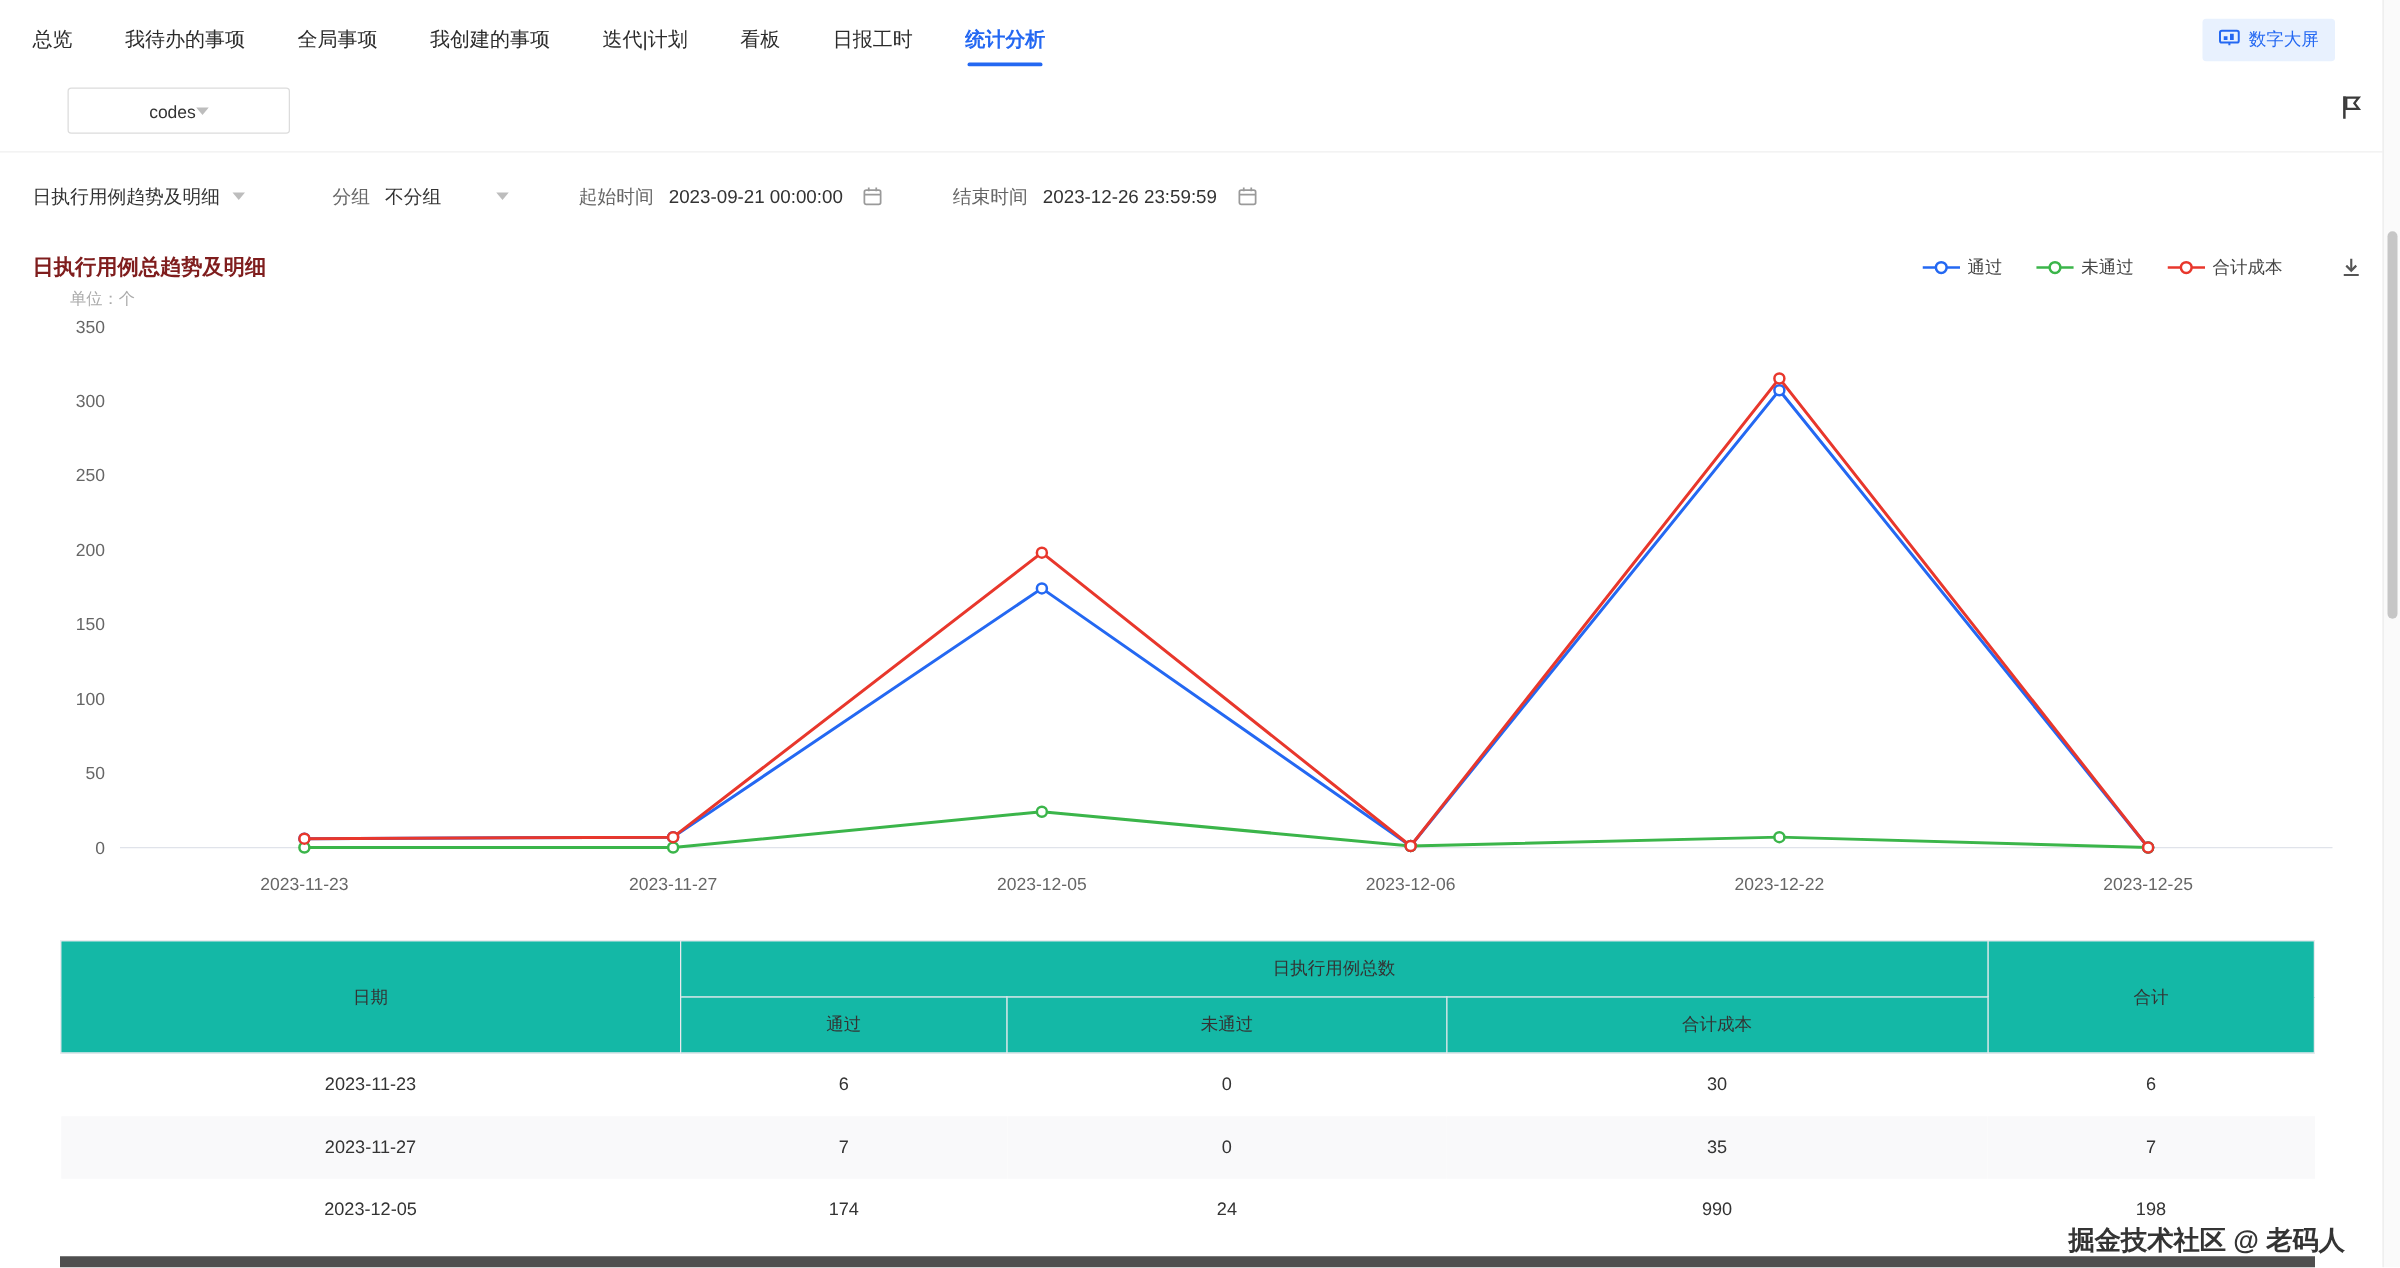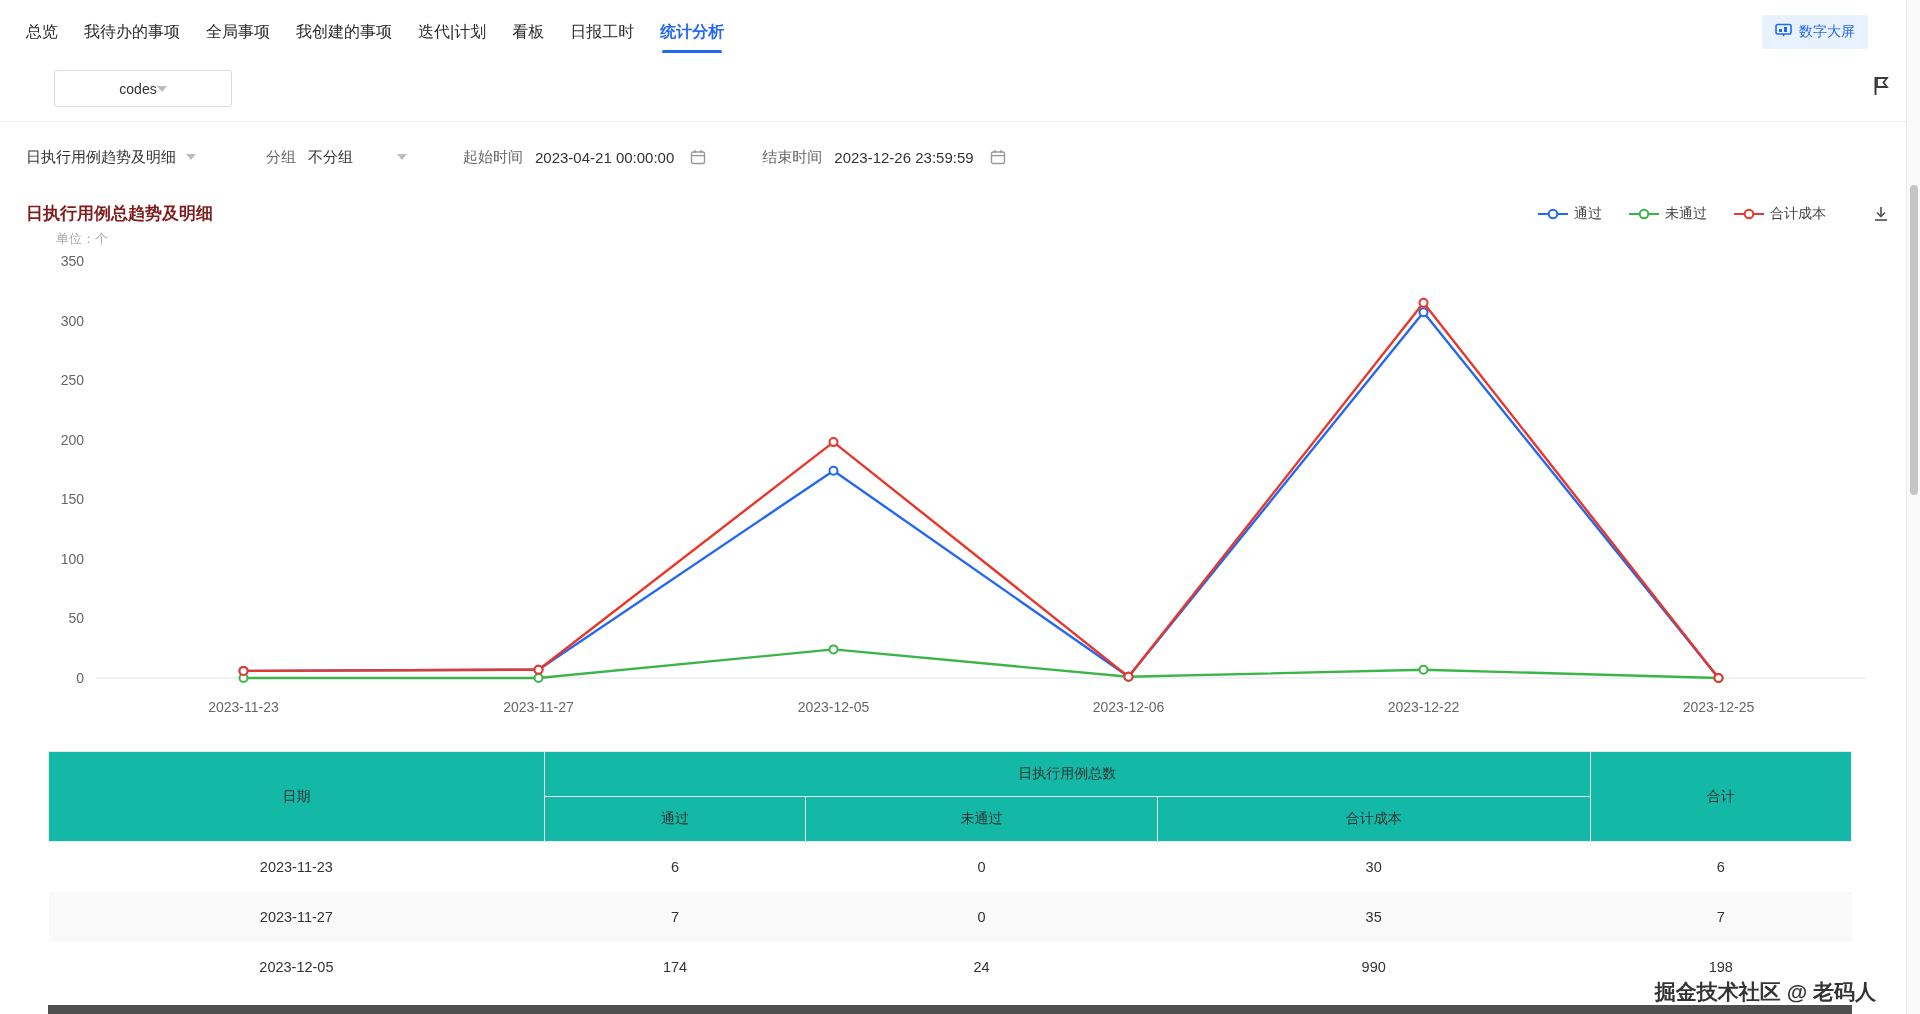--- a/index.html
+++ b/index.html
@@ -2,21 +2,21 @@
 <html><head>
 <meta charset="utf-8">
 <style>
   *{margin:0;padding:0;box-sizing:border-box}
   html,body{width:1920px;height:1014px;overflow:hidden;background:#fff;
     font-family:"Liberation Sans","DejaVu Sans",sans-serif;color:#333}
   .page{position:relative;width:1920px;height:1014px;background:#fff}
 
   
   .topnav{display:flex;align-items:center;height:64px;padding:0 26px;background:#fff}
-  .topnav-items{display:flex;gap:26px;align-items:flex-end}
+  .topnav-items{display:flex;gap:42px;align-items:flex-end}
   .topnav-item{font-size:16px;color:#2b2b2b;cursor:pointer;position:relative;padding:8px 0;white-space:nowrap}
   .topnav-item.active{color:#2468f2;font-weight:bold}
   .topnav-item.active::after{content:"";position:absolute;left:2px;right:2px;bottom:-2px;height:3px;background:#2468f2;border-radius:2px}
   .screen-btn{margin-left:auto;margin-right:26px;display:flex;align-items:flex-start;gap:7px;background:#e8f1fe;color:#2468f2;
     font-size:14px;padding:8px 13px;border-radius:3px;border:none;cursor:pointer;white-space:nowrap}
 
   
   .subnav{display:flex;align-items:center;padding:6px 26px 14px;position:relative}
   .tab-group{display:inline-flex;border:1px solid #e3e3e3;border-radius:4px;overflow:hidden;background:#fff}
   .tab{padding:8px 17px;font-size:14px;color:#555;border-left:1px solid #ececec;cursor:pointer;background:#fff;white-space:nowrap}
@@ -111,21 +111,21 @@
     </div>
     <div class="fg ml-lg">
       <span class="lab">分组</span>
       <div class="sel" style="gap:44px">
         <span>不分组</span>
         <span class="caret"></span>
       </div>
     </div>
     <div class="fg ml-md">
       <span class="lab">起始时间</span>
-      <span class="sel">2023-04-21 00:00:00</span>
+      <span class="sel">2023-09-21 00:00:00</span>
       <span class="cal">
         <svg width="16" height="16" viewBox="0 0 16 16">
           <rect x="1.5" y="3" width="13" height="11.5" rx="1.5" fill="none" stroke="#9a9a9a" stroke-width="1.4"></rect>
           <line x1="1.5" y1="6.6" x2="14.5" y2="6.6" stroke="#9a9a9a" stroke-width="1.4"></line>
           <line x1="5" y1="1" x2="5" y2="4" stroke="#9a9a9a" stroke-width="1.4"></line>
           <line x1="11" y1="1" x2="11" y2="4" stroke="#9a9a9a" stroke-width="1.4"></line>
         </svg>
       </span>
     </div>
     <div class="fg ml-md">

